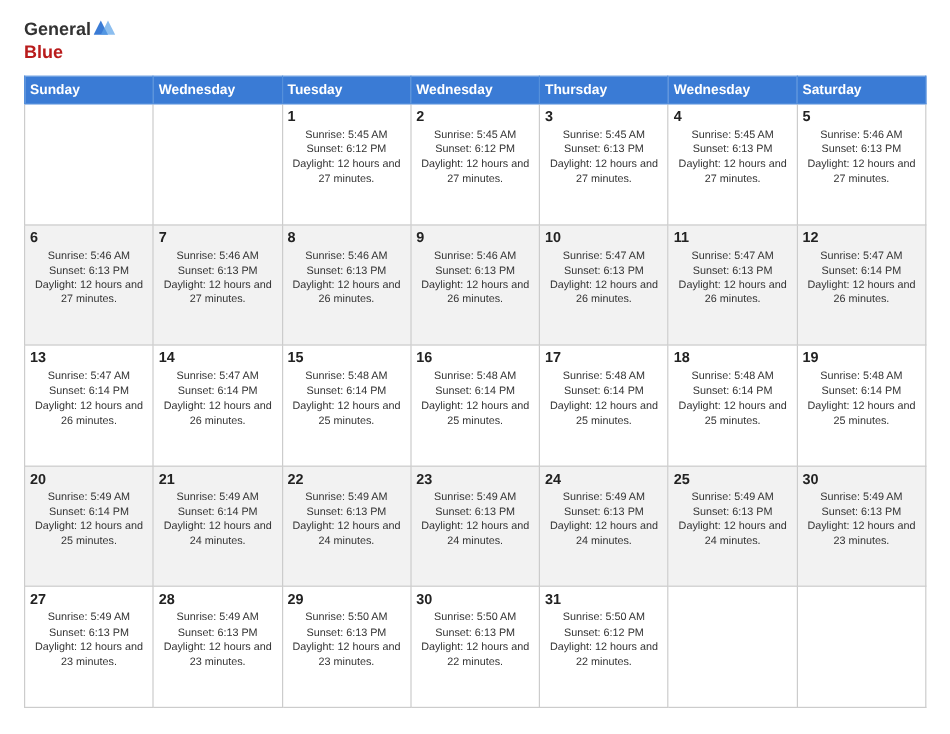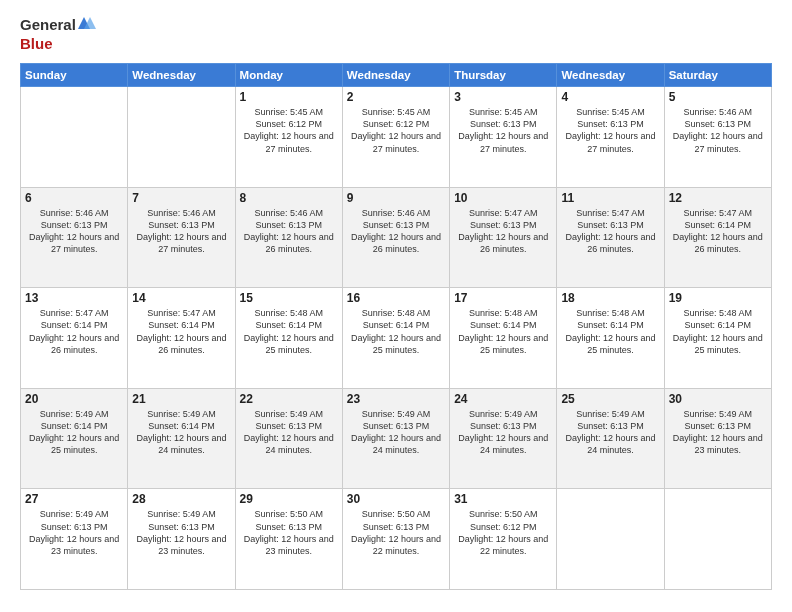--- a/index.html
+++ b/index.html
@@ -110,21 +110,21 @@
       <div class="month-title"></div>
       <div class="subtitle"></div>
     </div>
   </div>
 
   <table class="calendar">
     <thead>
       <tr>
       <th>Sunday</th>
           <th>Wednesday</th>
-          <th>Monday</th>
+          <th>Tuesday</th>
           <th>Wednesday</th>
           <th>Thursday</th>
           <th>Wednesday</th>
           <th>Saturday</th>
         </tr>
     </thead>
     <tbody id="calendar-body">
     <tr>
           <td class="empty-cell"></td>
           <td class="empty-cell"></td>

